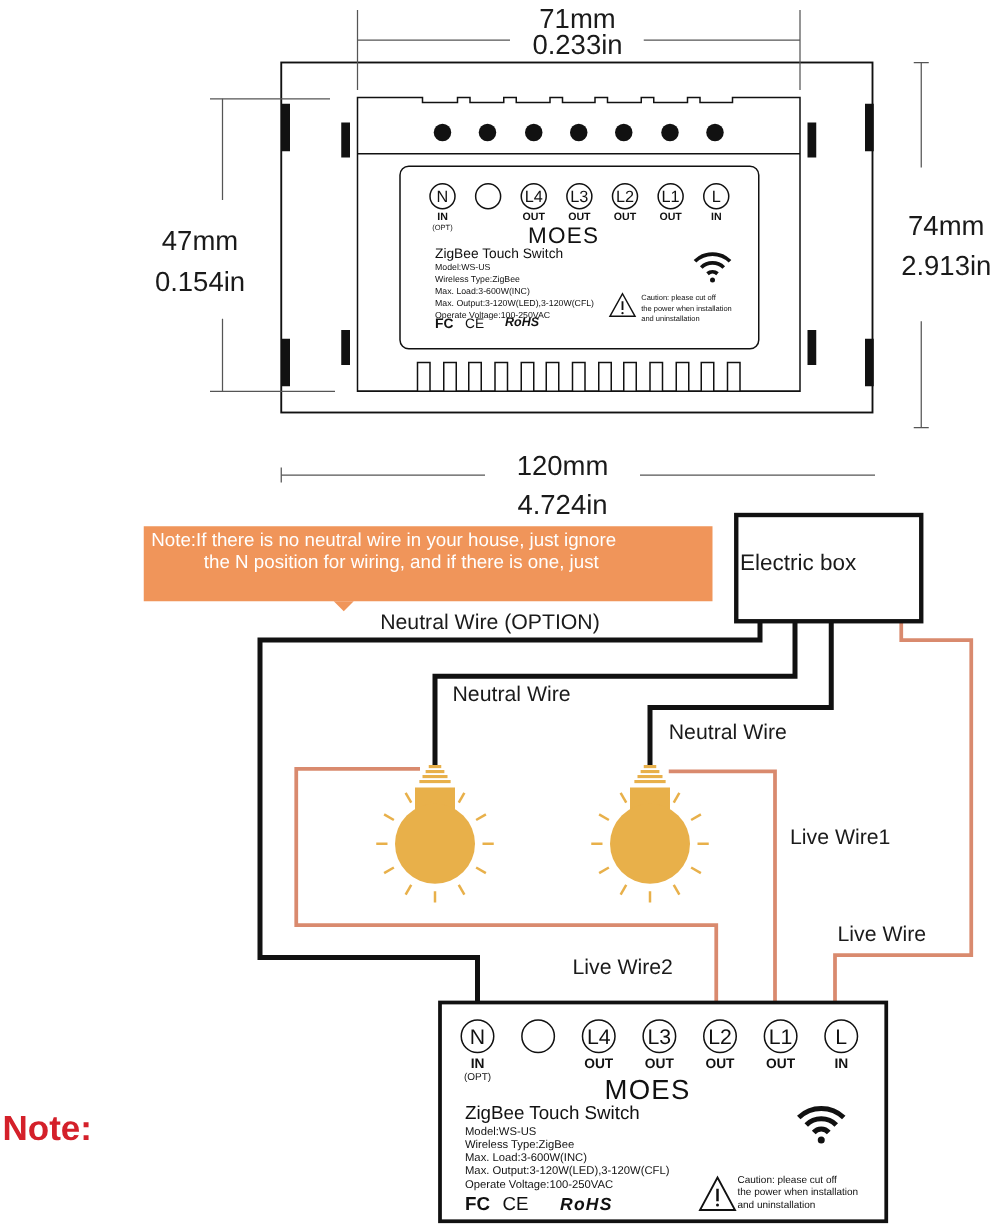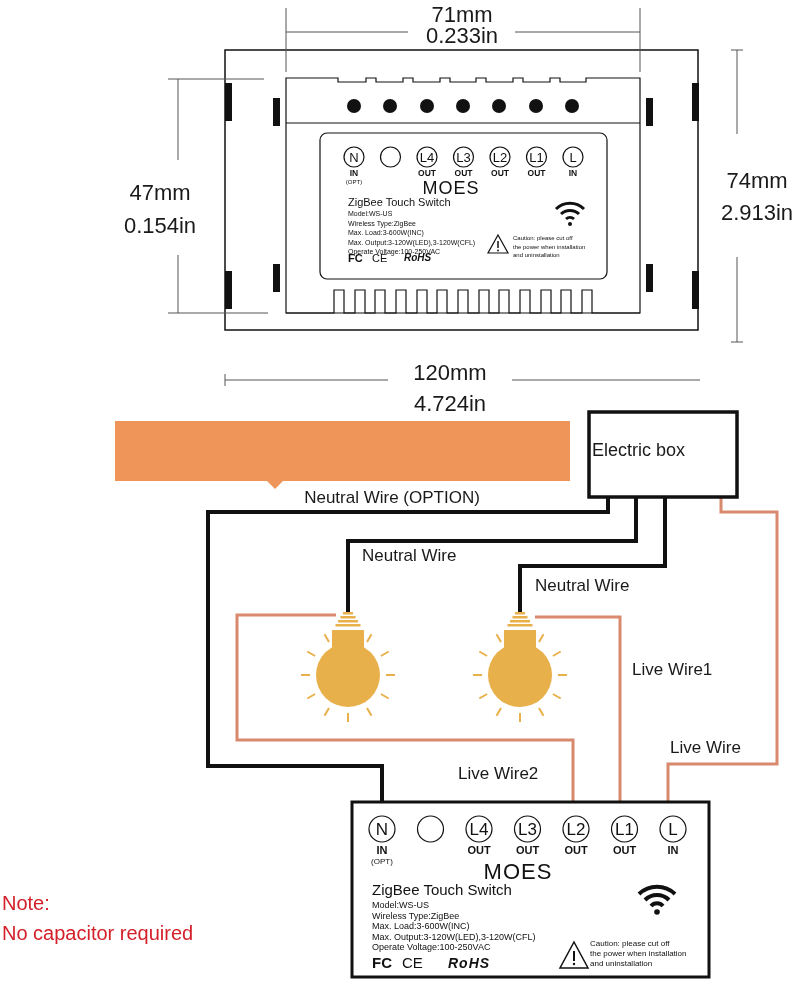--- a/index.html
+++ b/index.html
@@ -7,21 +7,21 @@
   svg { position: absolute; left: 0; top: 0; }
   .dim-text { font-family: "Liberation Sans", sans-serif; font-size: 22px; fill: #1a1a1a; }
   .wire-label { font-family: "Liberation Sans", sans-serif; font-size: 17px; fill: #1a1a1a; }
   .term-label { font-family: "Liberation Sans", sans-serif; font-weight: bold; fill: #111; }
   .label-small { font-family: "Liberation Sans", sans-serif; fill: #111; }
   .note-box { position: absolute; left: 115px; top: 421px; width: 455px; height: 60px; background: #f0955a; color: #ffffff; font-size: 15px; line-height: 17px; padding: 3px 6px; box-sizing: border-box; }
   .note-box .l1 { display: block; }
   .note-box .l2 { display: block; padding-left: 42px; }
   .note-box .l3 { display: block; padding-left: 38px; }
   .note-arrow { position: absolute; left: 267px; top: 481px; width: 0; height: 0; border-left: 8px solid transparent; border-right: 8px solid transparent; border-top: 8px solid #f0955a; }
-  .red-note { position: absolute; left: 2px; top: 888px; color: #d4202a; font-size: 20px; line-height: 30px; }
+  .red-note { position: absolute; left: 2px; top: 888px; color: #d4202a; font-size: 28px; line-height: 30px; font-weight: bold; }
   .ebox-label { position: absolute; left: 592px; top: 440px; width: 148px; text-align: left; font-size: 18px; }
 </style>
 </head>
 <body>
 
 <svg width="803" height="983" viewBox="0 0 803 983">
 
   <g>
 
     <rect x="225" y="50" width="473" height="280" fill="none" stroke="#111" stroke-width="1.5"></rect>
@@ -292,19 +292,20 @@
         <text x="238" y="144" font-size="8" class="label-small">Caution: please cut off</text>
         <text x="238" y="154" font-size="8" class="label-small">the power when installation</text>
         <text x="238" y="164" font-size="8" class="label-small">and uninstallation</text>
       </g>
   </g>
 </svg>
 
 <div class="ebox-label">Electric box</div>
 
 <div class="note-box">
+  <span class="l1">Note:If there is no neutral wire in your house, just ignore</span>
+  <span class="l2">the N position for wiring, and if there is one, just</span>
 </div>
 <div class="note-arrow"></div>
 
 <div class="red-note">
   <div>Note:</div>
-  <div>No capacitor required</div>
 </div>
 
 </body></html>

